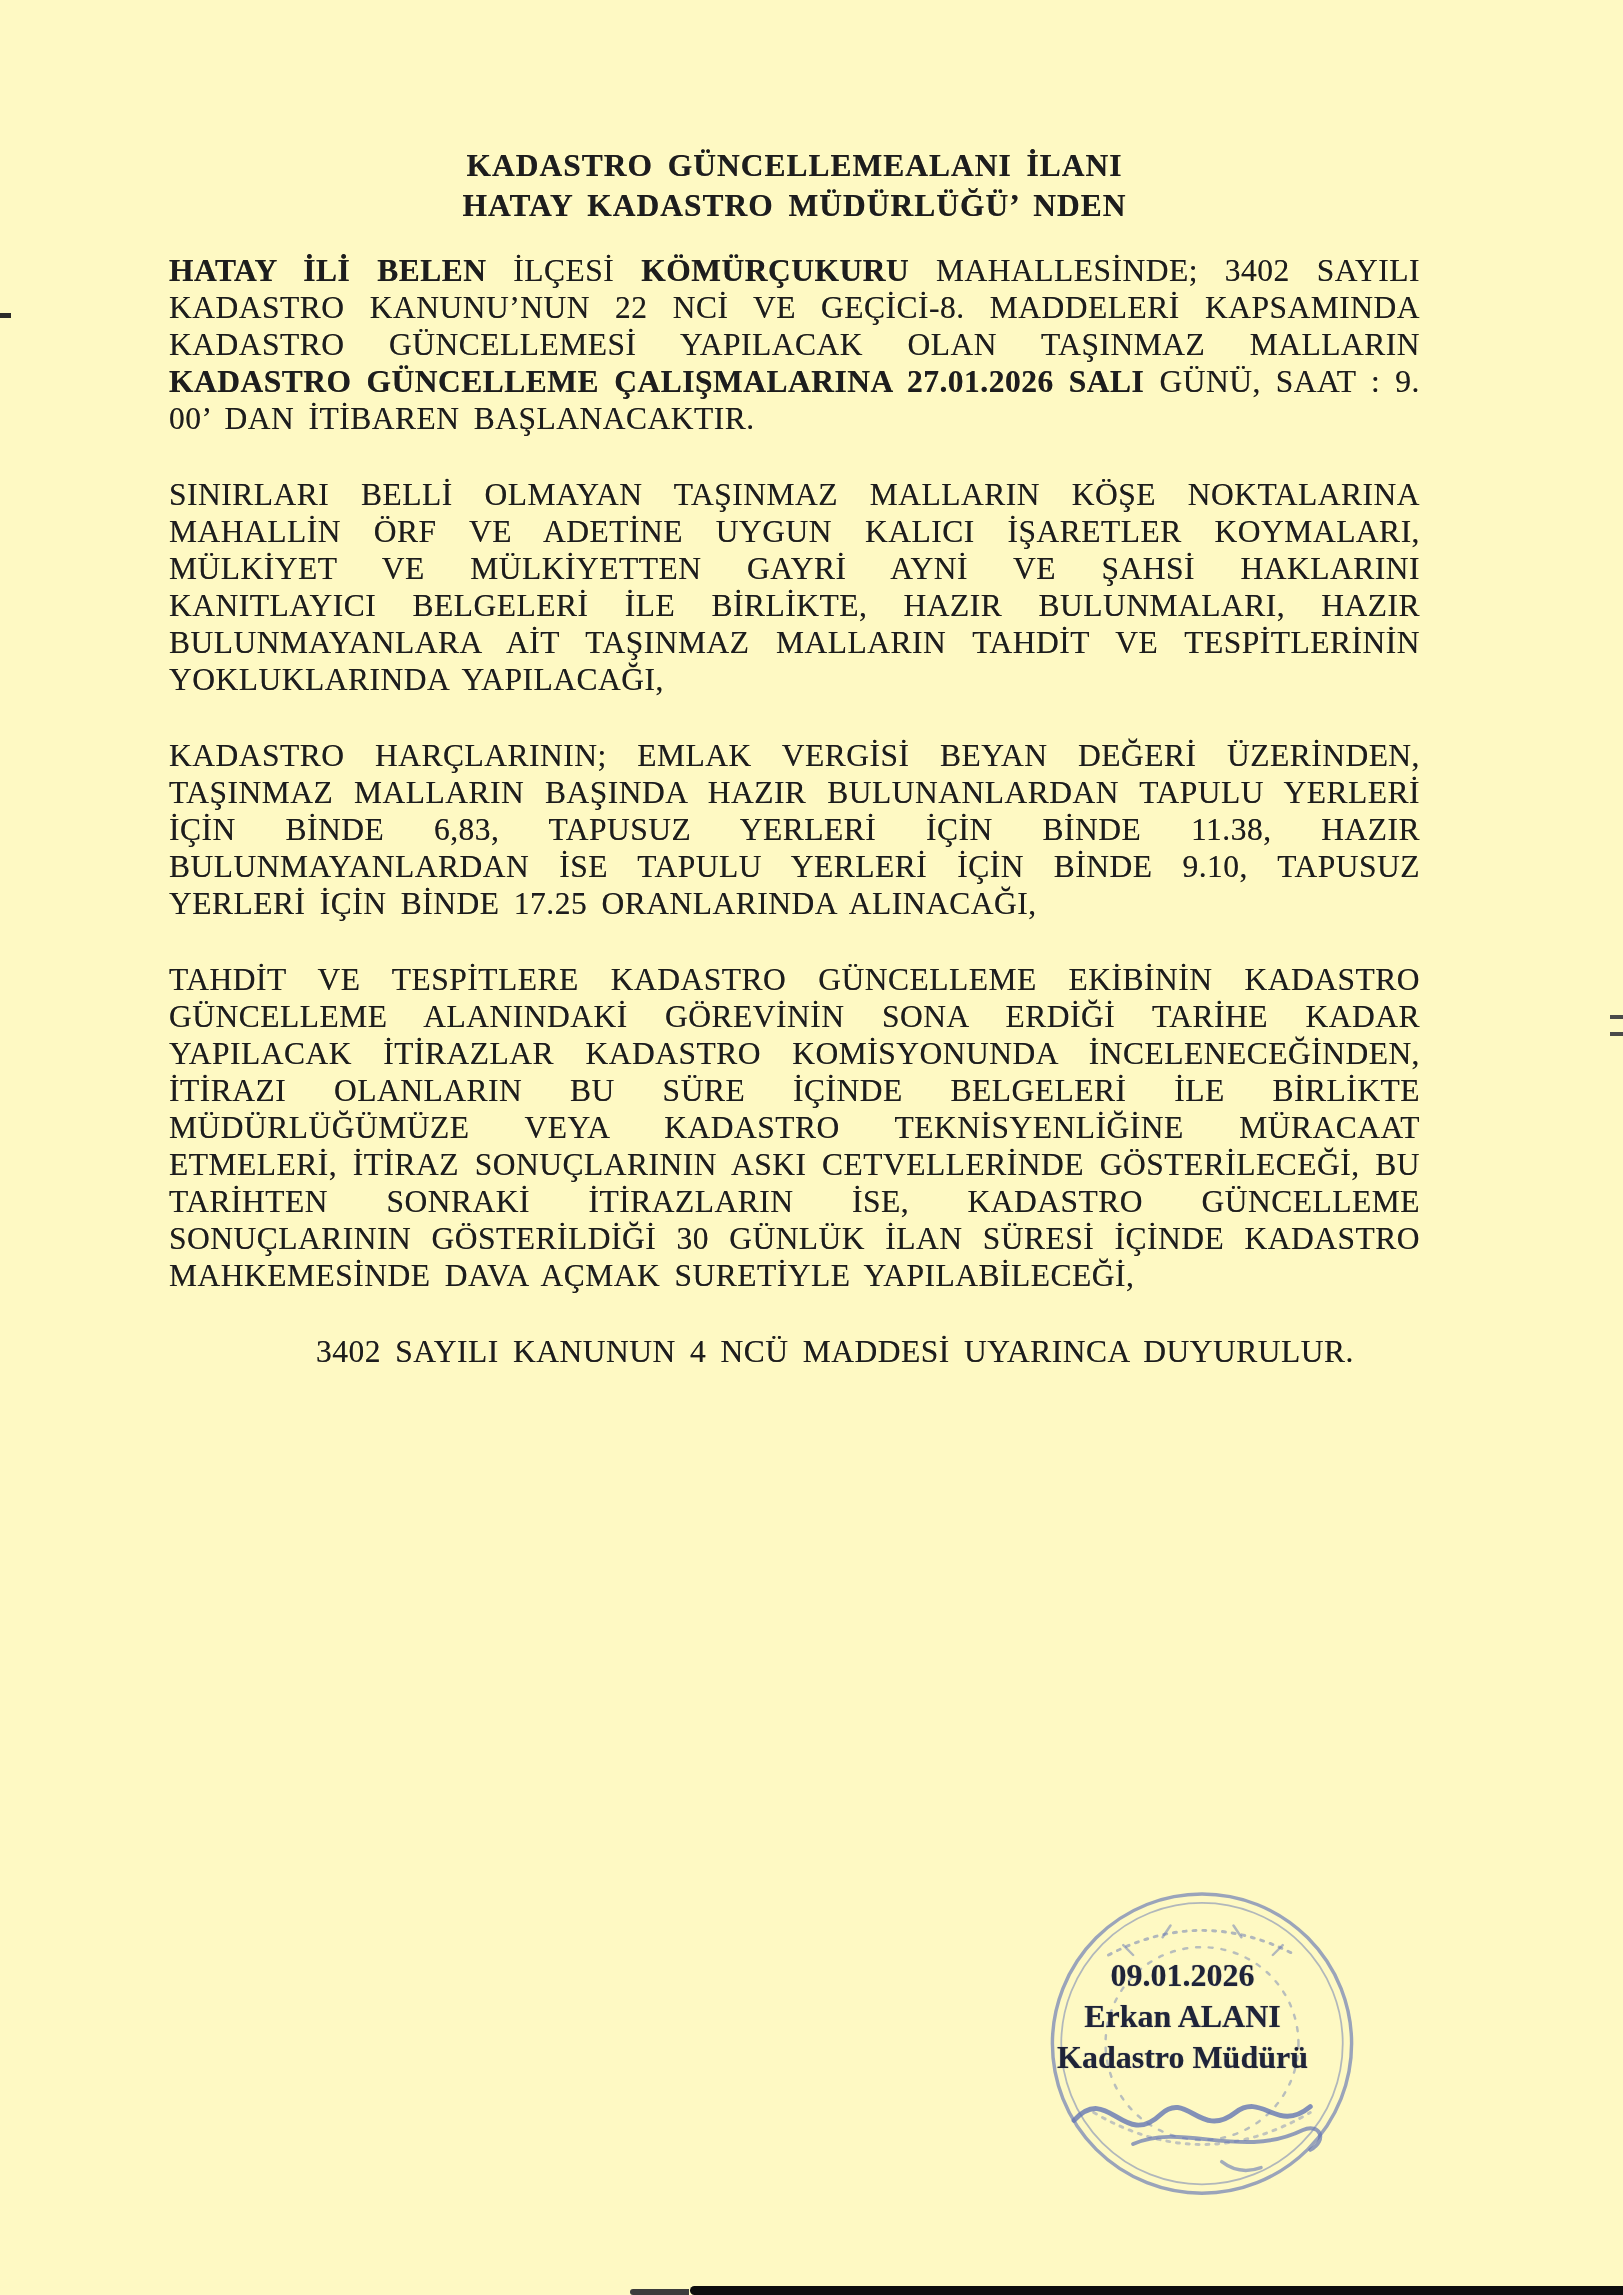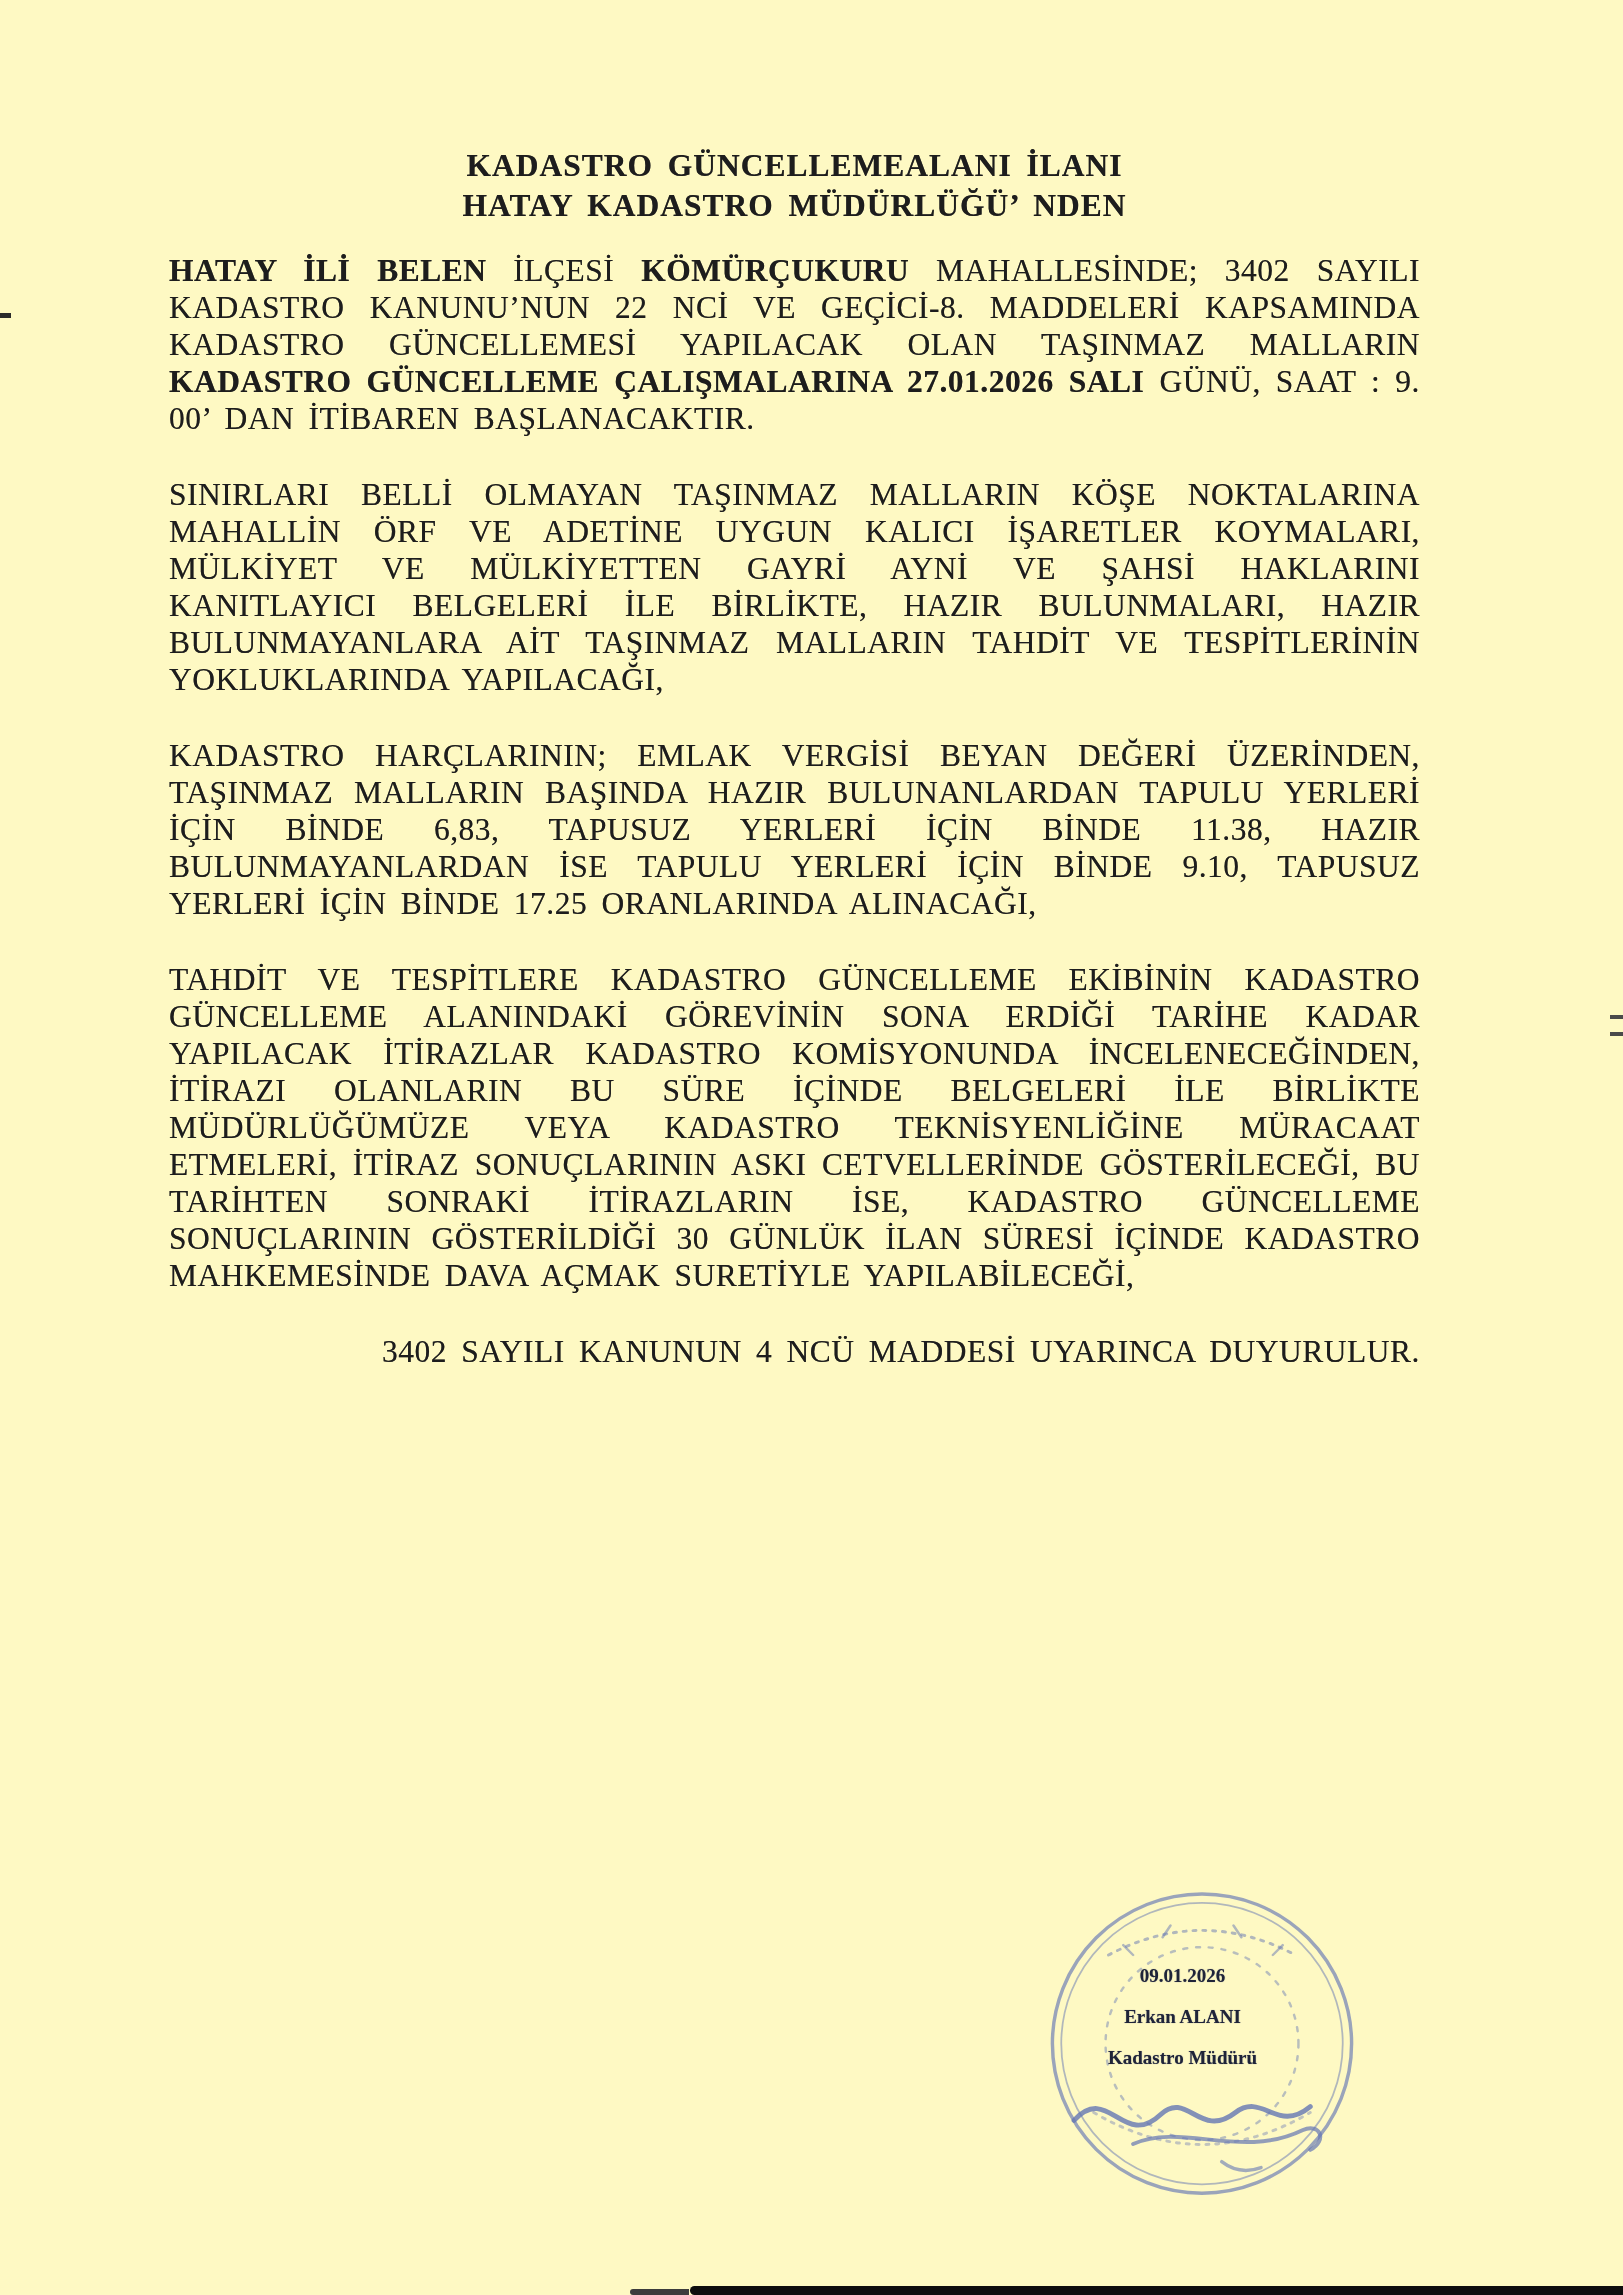--- a/index.html
+++ b/index.html
@@ -32,29 +32,29 @@
     letter-spacing: 1px;
   }
   .para {
     margin: 0 0 39px 0;
     text-align: justify;
   }
   .para:last-of-type { margin-bottom: 0; }
   .b { font-weight: bold; }
   .closing {
     margin: 0;
-    text-align: right;
+    text-align: center;
     text-indent: 81px;
   }
   .sign-text {
     position: absolute;
     left: 1005px; top: 1955px;
     width: 355px;
     text-align: center;
-    font-size: 19px;
+    font-size: 32px;
     line-height: 41px;
     font-weight: bold;
     color: #1f2438;
     text-shadow: 0 0 1px rgba(40,50,110,0.55);
     z-index: 3;
   }
   .stamp {
     position: absolute;
     left: 1015px; top: 1886px;
     width: 374px; height: 325px;

